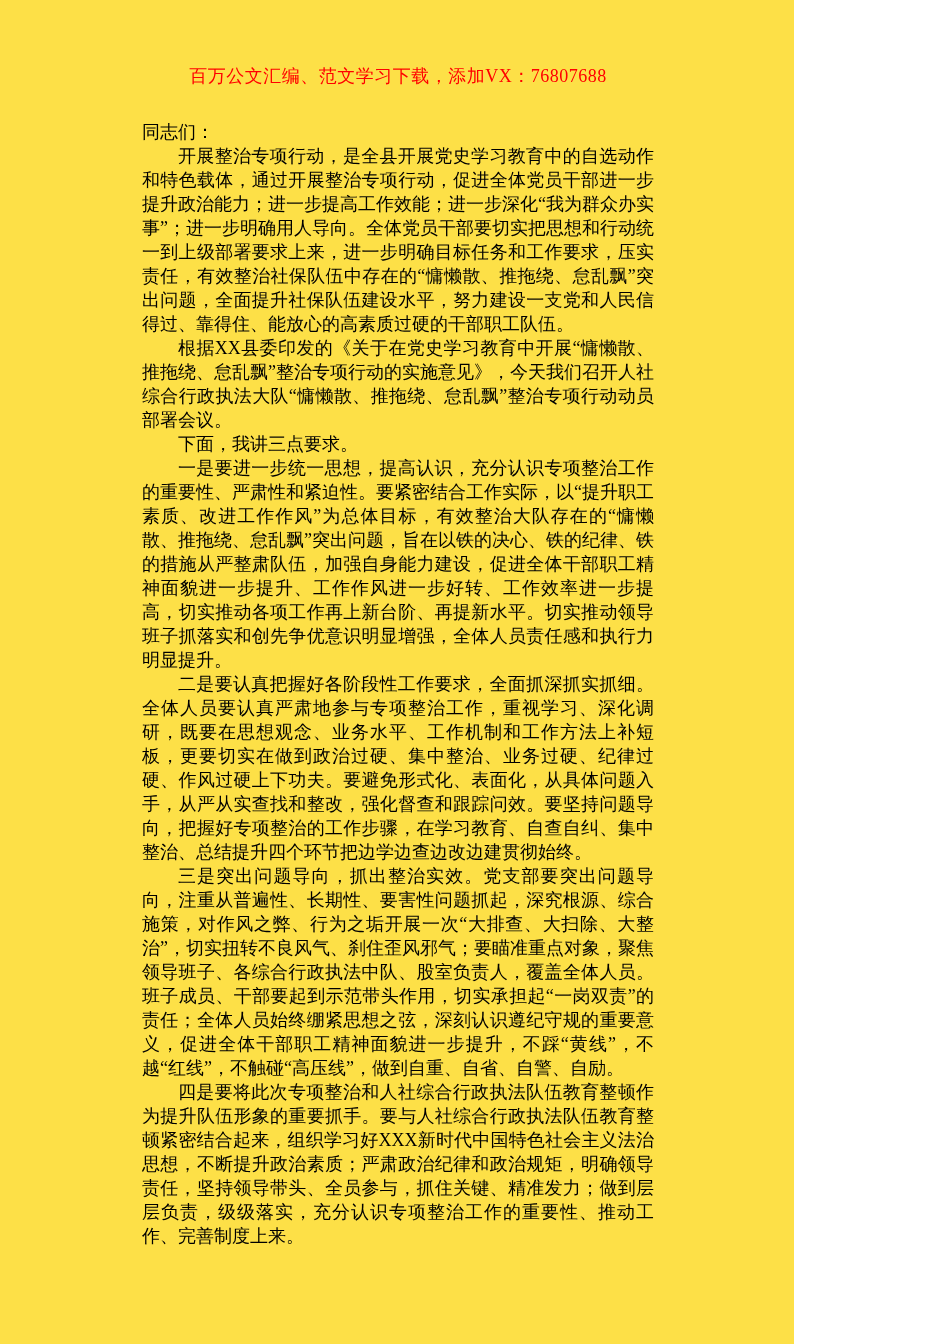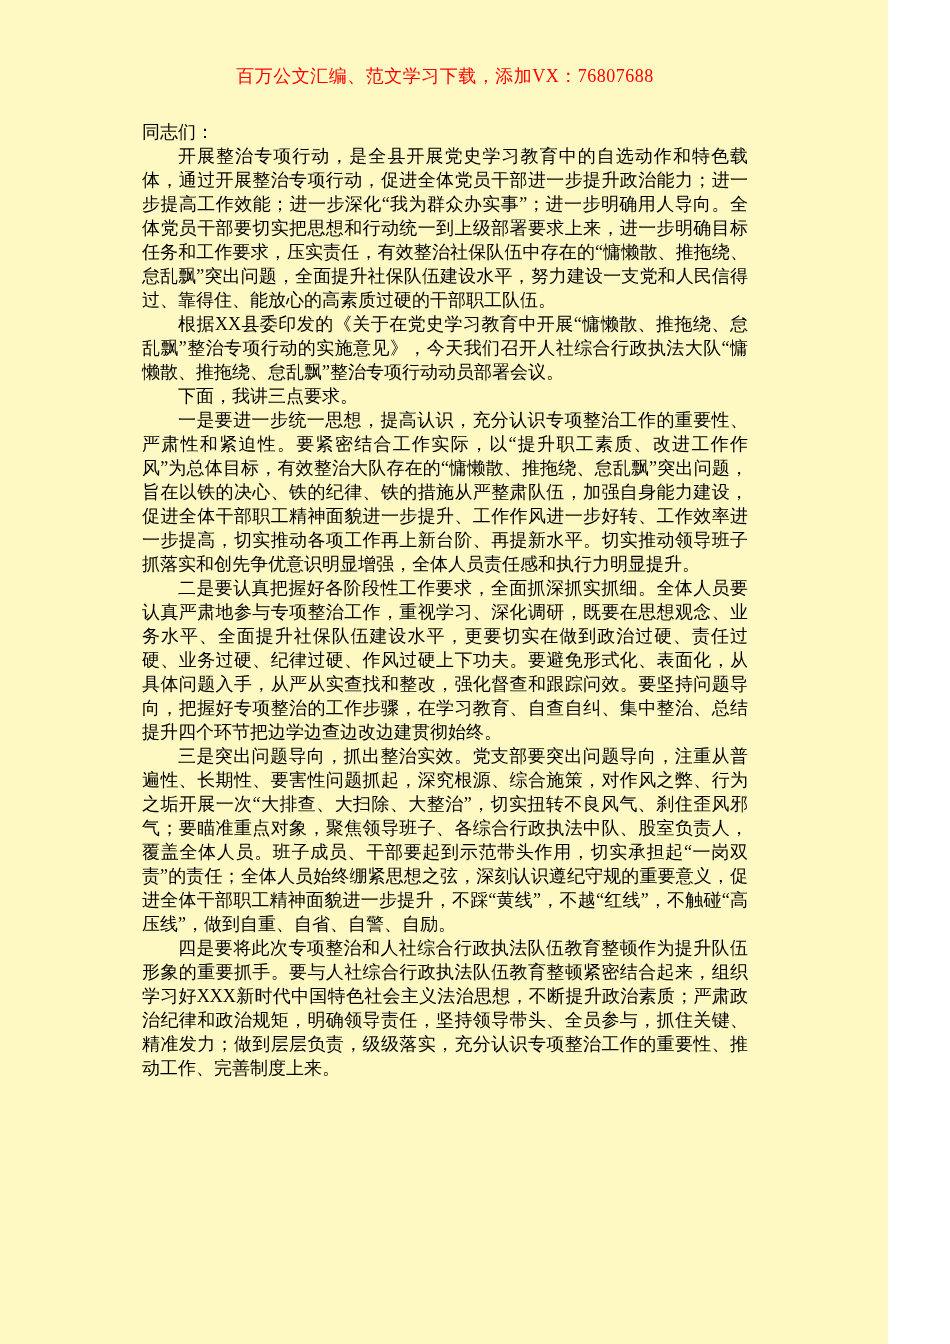--- a/index.html
+++ b/index.html
@@ -2,23 +2,23 @@
 <html><head>
 <meta charset="utf-8">
 <style>
   html, body {
     margin: 0;
     padding: 0;
     background: #ffffff;
   }
   .page {
     position: relative;
-    width: 888px;
+    width: 794px;
     min-height: 1344px;
-    background: #fef9c3;
+    background: #fde047;
     box-sizing: border-box;
     padding: 64px 140px 60px 142px;
     font-family: "Liberation Serif", "DejaVu Serif", serif;
     color: #000000;
   }
   .promo {
     color: #ff0000;
     text-align: center;
     font-size: 18px;
     line-height: 24px;
@@ -45,18 +45,18 @@
 <div class="page">
 
   <div class="promo">百万公文汇编、范文学习下载，添加VX：76807688</div>
 
   <div class="doc-body">
     <p class="para">同志们：</p>
     <p class="para indent">开展整治专项行动，是全县开展党史学习教育中的自选动作和特色载体，通过开展整治专项行动，促进全体党员干部进一步提升政治能力；进一步提高工作效能；进一步深化“我为群众办实事”；进一步明确用人导向。全体党员干部要切实把思想和行动统一到上级部署要求上来，进一步明确目标任务和工作要求，压实责任，有效整治社保队伍中存在的“慵懒散、推拖绕、怠乱飘”突出问题，全面提升社保队伍建设水平，努力建设一支党和人民信得过、靠得住、能放心的高素质过硬的干部职工队伍。</p>
     <p class="para indent">根据XX县委印发的《关于在党史学习教育中开展“慵懒散、推拖绕、怠乱飘”整治专项行动的实施意见》，今天我们召开人社综合行政执法大队“慵懒散、推拖绕、怠乱飘”整治专项行动动员部署会议。</p>
     <p class="para indent">下面，我讲三点要求。</p>
     <p class="para indent">一是要进一步统一思想，提高认识，充分认识专项整治工作的重要性、严肃性和紧迫性。要紧密结合工作实际，以“提升职工素质、改进工作作风”为总体目标，有效整治大队存在的“慵懒散、推拖绕、怠乱飘”突出问题，旨在以铁的决心、铁的纪律、铁的措施从严整肃队伍，加强自身能力建设，促进全体干部职工精神面貌进一步提升、工作作风进一步好转、工作效率进一步提高，切实推动各项工作再上新台阶、再提新水平。切实推动领导班子抓落实和创先争优意识明显增强，全体人员责任感和执行力明显提升。</p>
-    <p class="para indent">二是要认真把握好各阶段性工作要求，全面抓深抓实抓细。全体人员要认真严肃地参与专项整治工作，重视学习、深化调研，既要在思想观念、业务水平、全面提升社保队伍建设水平，更要切实在做到政治过硬、责任过硬、业务过硬、纪律过硬、作风过硬上下功夫。要避免形式化、表面化，从具体问题入手，从严从实查找和整改，强化督查和跟踪问效。要坚持问题导向，把握好专项整治的工作步骤，在学习教育、自查自纠、集中整治、总结提升四个环节把边学边查边改边建贯彻始终。</p>
+    <p class="para indent">二是要认真把握好各阶段性工作要求，全面抓深抓实抓细。全体人员要认真严肃地参与专项整治工作，重视学习、深化调研，既要在思想观念、业务水平、工作机制和工作方法上补短板，更要切实在做到政治过硬、集中整治、业务过硬、纪律过硬、作风过硬上下功夫。要避免形式化、表面化，从具体问题入手，从严从实查找和整改，强化督查和跟踪问效。要坚持问题导向，把握好专项整治的工作步骤，在学习教育、自查自纠、集中整治、总结提升四个环节把边学边查边改边建贯彻始终。</p>
     <p class="para indent">三是突出问题导向，抓出整治实效。党支部要突出问题导向，注重从普遍性、长期性、要害性问题抓起，深究根源、综合施策，对作风之弊、行为之垢开展一次“大排查、大扫除、大整治”，切实扭转不良风气、刹住歪风邪气；要瞄准重点对象，聚焦领导班子、各综合行政执法中队、股室负责人，覆盖全体人员。班子成员、干部要起到示范带头作用，切实承担起“一岗双责”的责任；全体人员始终绷紧思想之弦，深刻认识遵纪守规的重要意义，促进全体干部职工精神面貌进一步提升，不踩“黄线”，不越“红线”，不触碰“高压线”，做到自重、自省、自警、自励。</p>
     <p class="para indent">四是要将此次专项整治和人社综合行政执法队伍教育整顿作为提升队伍形象的重要抓手。要与人社综合行政执法队伍教育整顿紧密结合起来，组织学习好XXX新时代中国特色社会主义法治思想，不断提升政治素质；严肃政治纪律和政治规矩，明确领导责任，坚持领导带头、全员参与，抓住关键、精准发力；做到层层负责，级级落实，充分认识专项整治工作的重要性、推动工作、完善制度上来。</p>
   </div>
 
 </div>
 
 </body></html>

